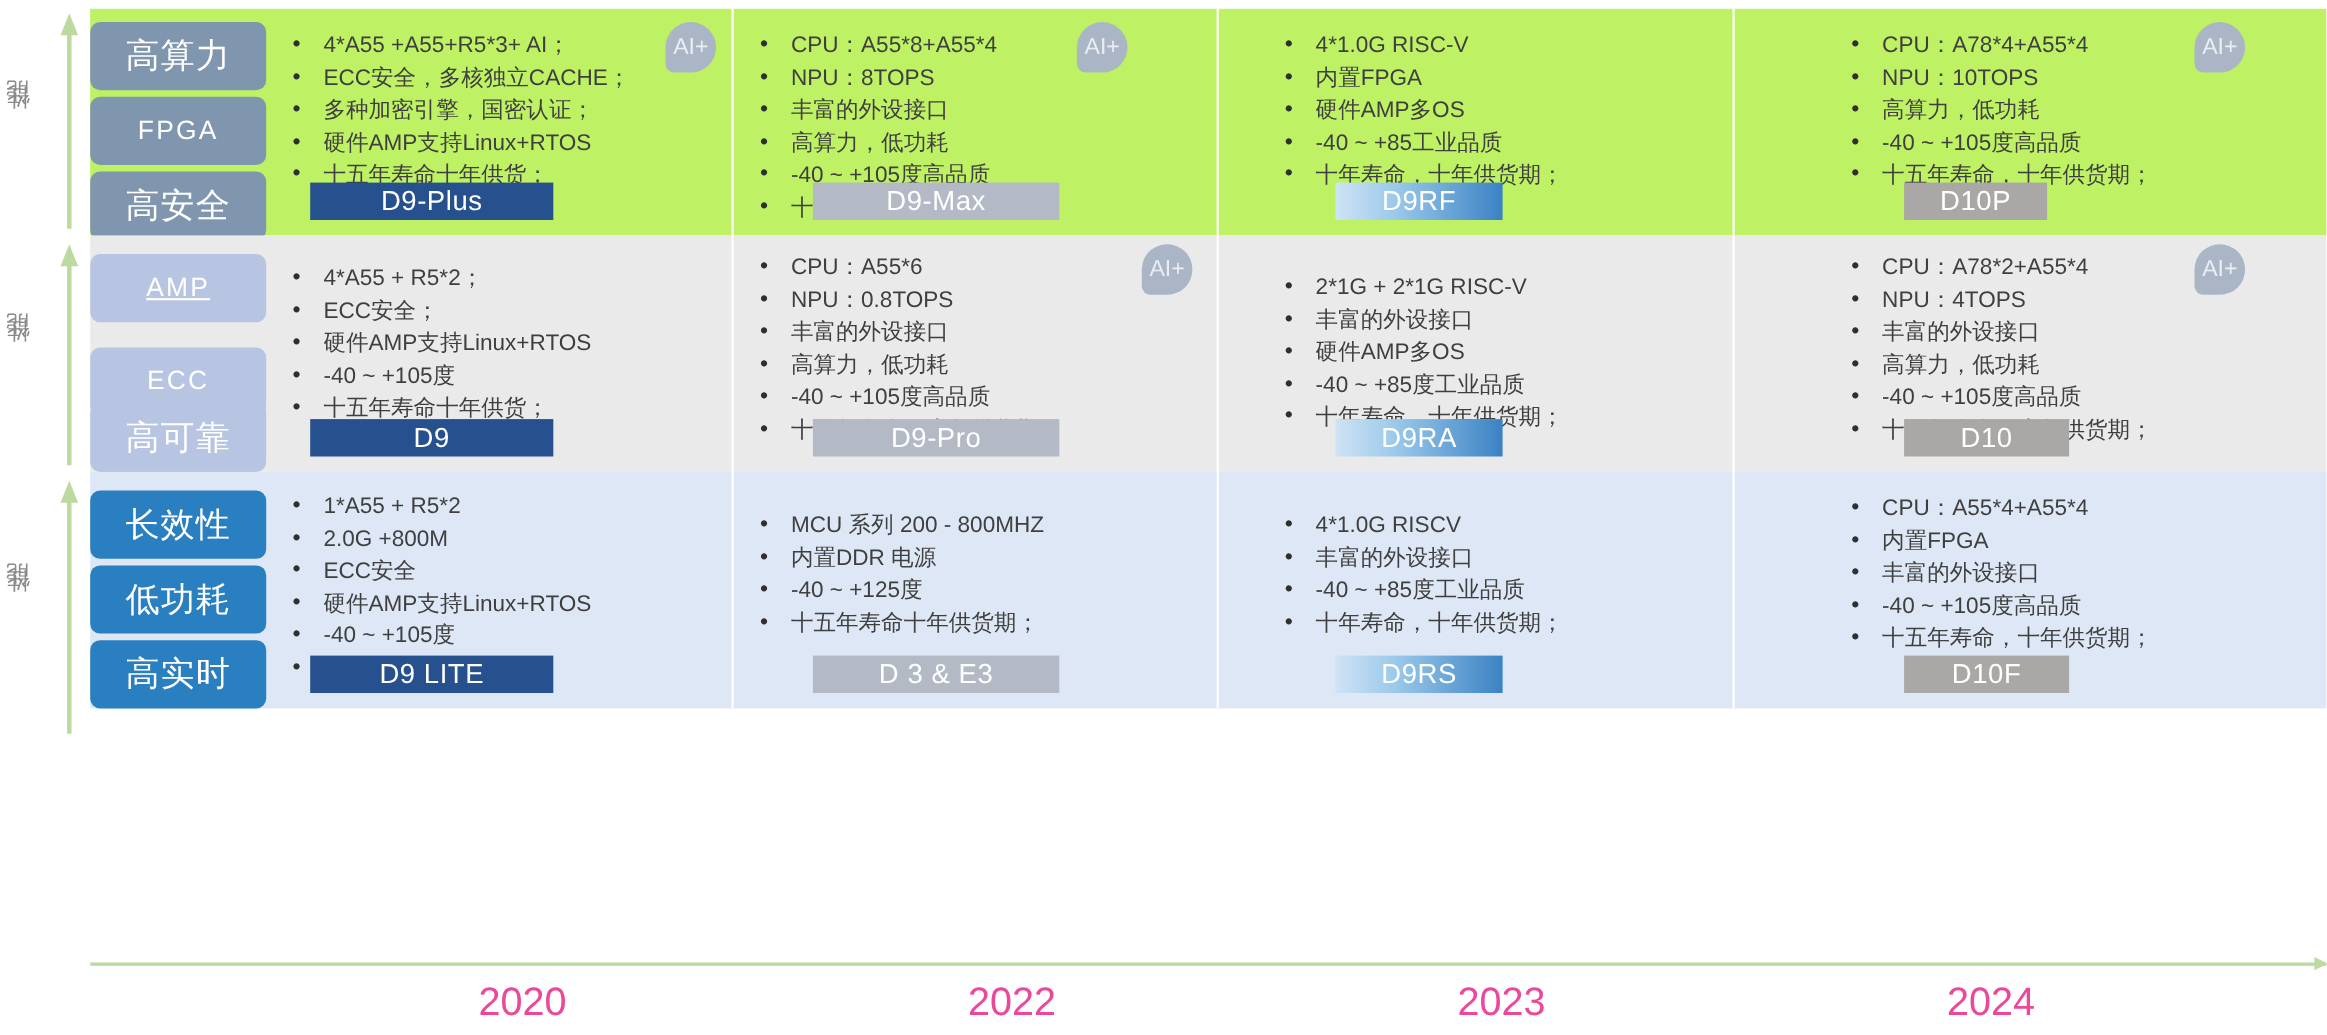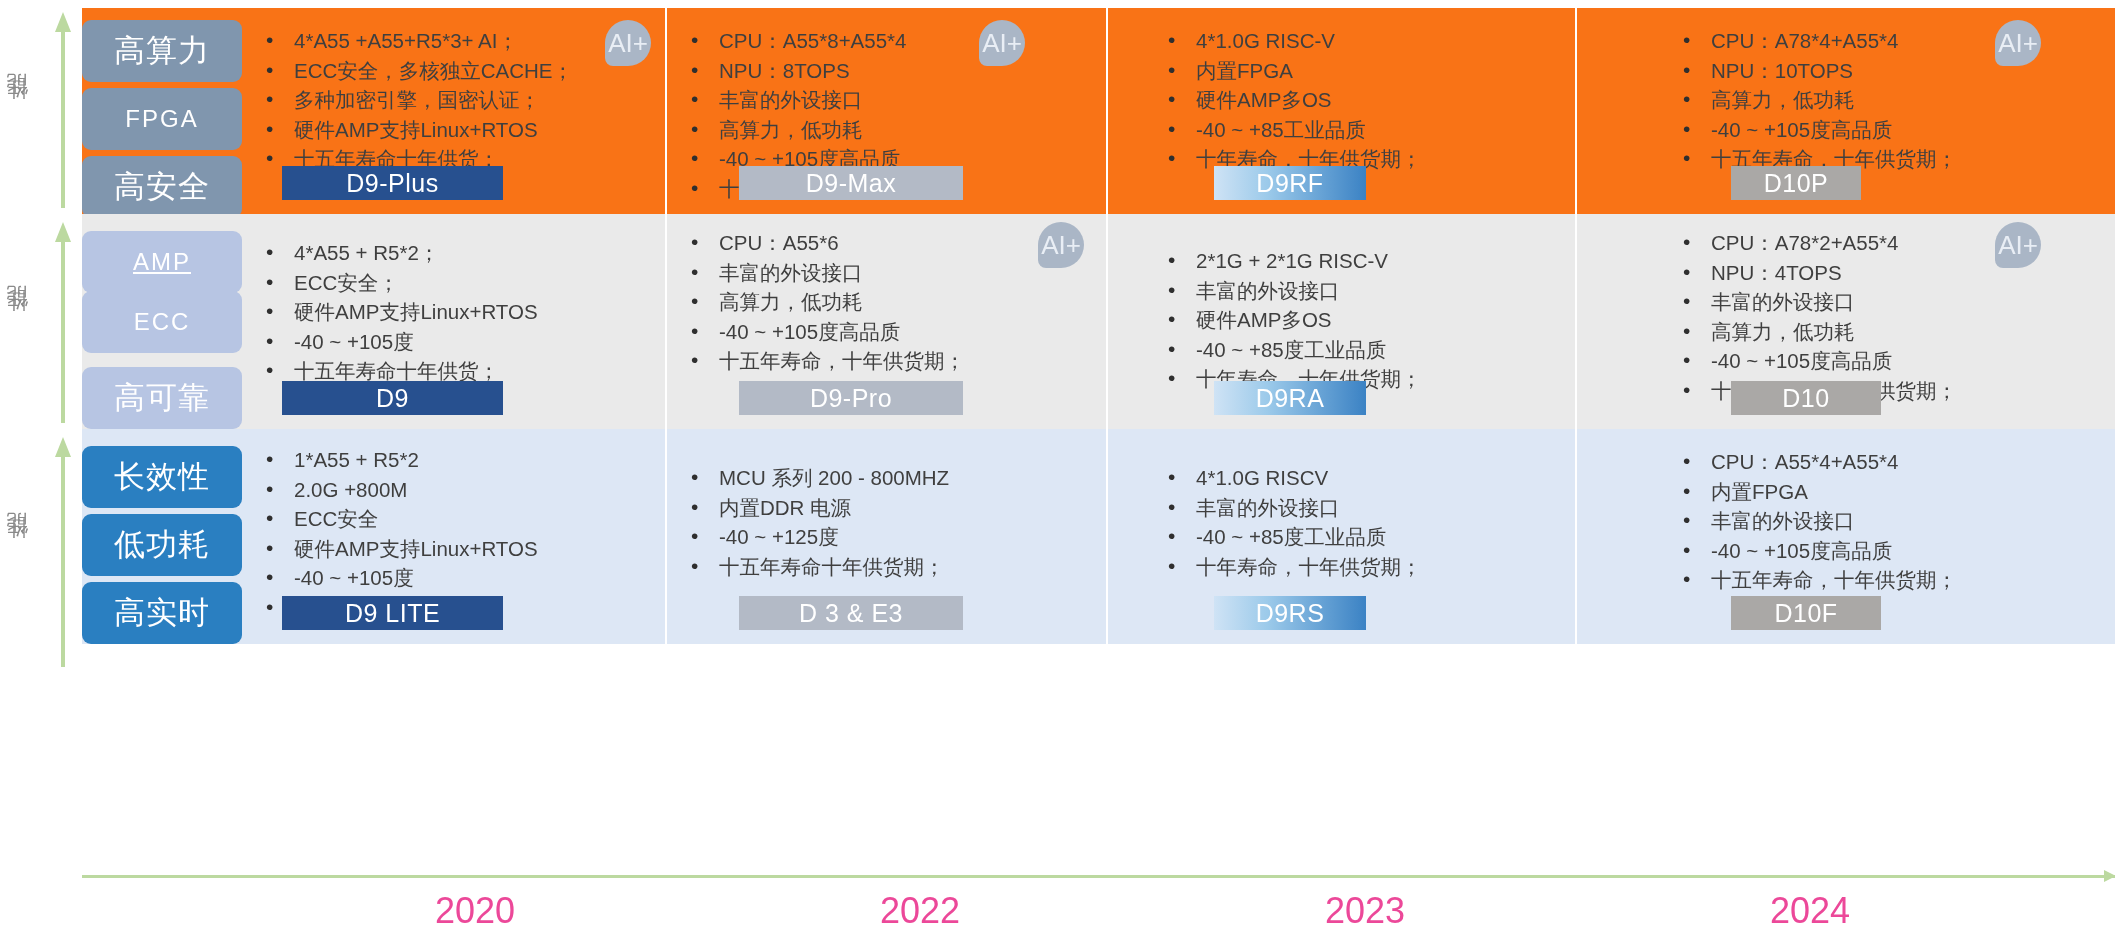--- a/index.html
+++ b/index.html
@@ -58,21 +58,21 @@
     line-height: 1;
   }
 
   
   .band {
     position: absolute;
     left: 82px;
     width: 2033px;
     box-sizing: border-box;
   }
-  .band-top    { top: 8px;   height: 206px; background: #f97316; }
+  .band-top    { top: 8px;   height: 206px; background: #bef264; }
   .band-mid    { top: 214px; height: 215px; background: #eaeaea; }
   .band-bottom { top: 429px; height: 215px; background: #dde7f5; }
 
   
   .pillar-col {
     position: absolute;
     left: 0;
     top: 0;
     width: 160px;
     height: 100%;
@@ -157,21 +157,21 @@
   .chip-gray2 { background: #aaa8a6; }
 
   
   .ai-badge {
     position: absolute;
     width: 46px;
     height: 46px;
     background: #aab6c6;
     border-radius: 50% 50% 50% 8px;
     color: #e9eef5;
-    font-size: 26px;
+    font-size: 21px;
     display: flex;
     align-items: center;
     justify-content: center;
     letter-spacing: 0px;
     margin-left: 24px;
   }
 
   
   .timeline-axis {
     position: absolute;
@@ -309,21 +309,21 @@
       </div>
 
     </div>
   </div>
 
   <div class="band band-mid">
     <div class="pillar-col">
       <div class="pillar pillar-light en" style="top:17px;height:62px;text-decoration:underline;">
         <span>AMP</span>
       </div>
-      <div class="pillar pillar-light en" style="top:77px;height:62px;">
+      <div class="pillar pillar-light en" style="top:102px;height:62px;">
         <span>ECC</span>
       </div>
       <div class="pillar pillar-light" style="top:153px;height:62px;">
         <span>高可靠</span>
       </div>
     </div>
 
     <div class="cells">
 
       <div class="cell" style="left:0px;width:423px;">
@@ -335,20 +335,21 @@
           <li>十五年寿命十年供货；</li>
         </ul>
         <div class="chip chip-navy" style="left:40px;width:221px;bottom:14px;">
           <span>D9</span>
         </div>
       </div>
 
       <div class="cell" style="left:423px;width:441px;">
         <ul class="bullets" style="top:14px;">
           <li>CPU：A55*6</li>
+          <li>NPU：0.8TOPS</li>
           <li>丰富的外设接口</li>
           <li>高算力，低功耗</li>
           <li>-40 ~ +105度高品质</li>
           <li>十五年寿命，十年供货期；</li>
         </ul>
         <div class="ai-badge" style="right:22px;top:8px;">
           <span>AI+</span>
         </div>
         <div class="chip chip-grey" style="left:72px;width:224px;bottom:14px;">
           <span>D9-Pro</span>

